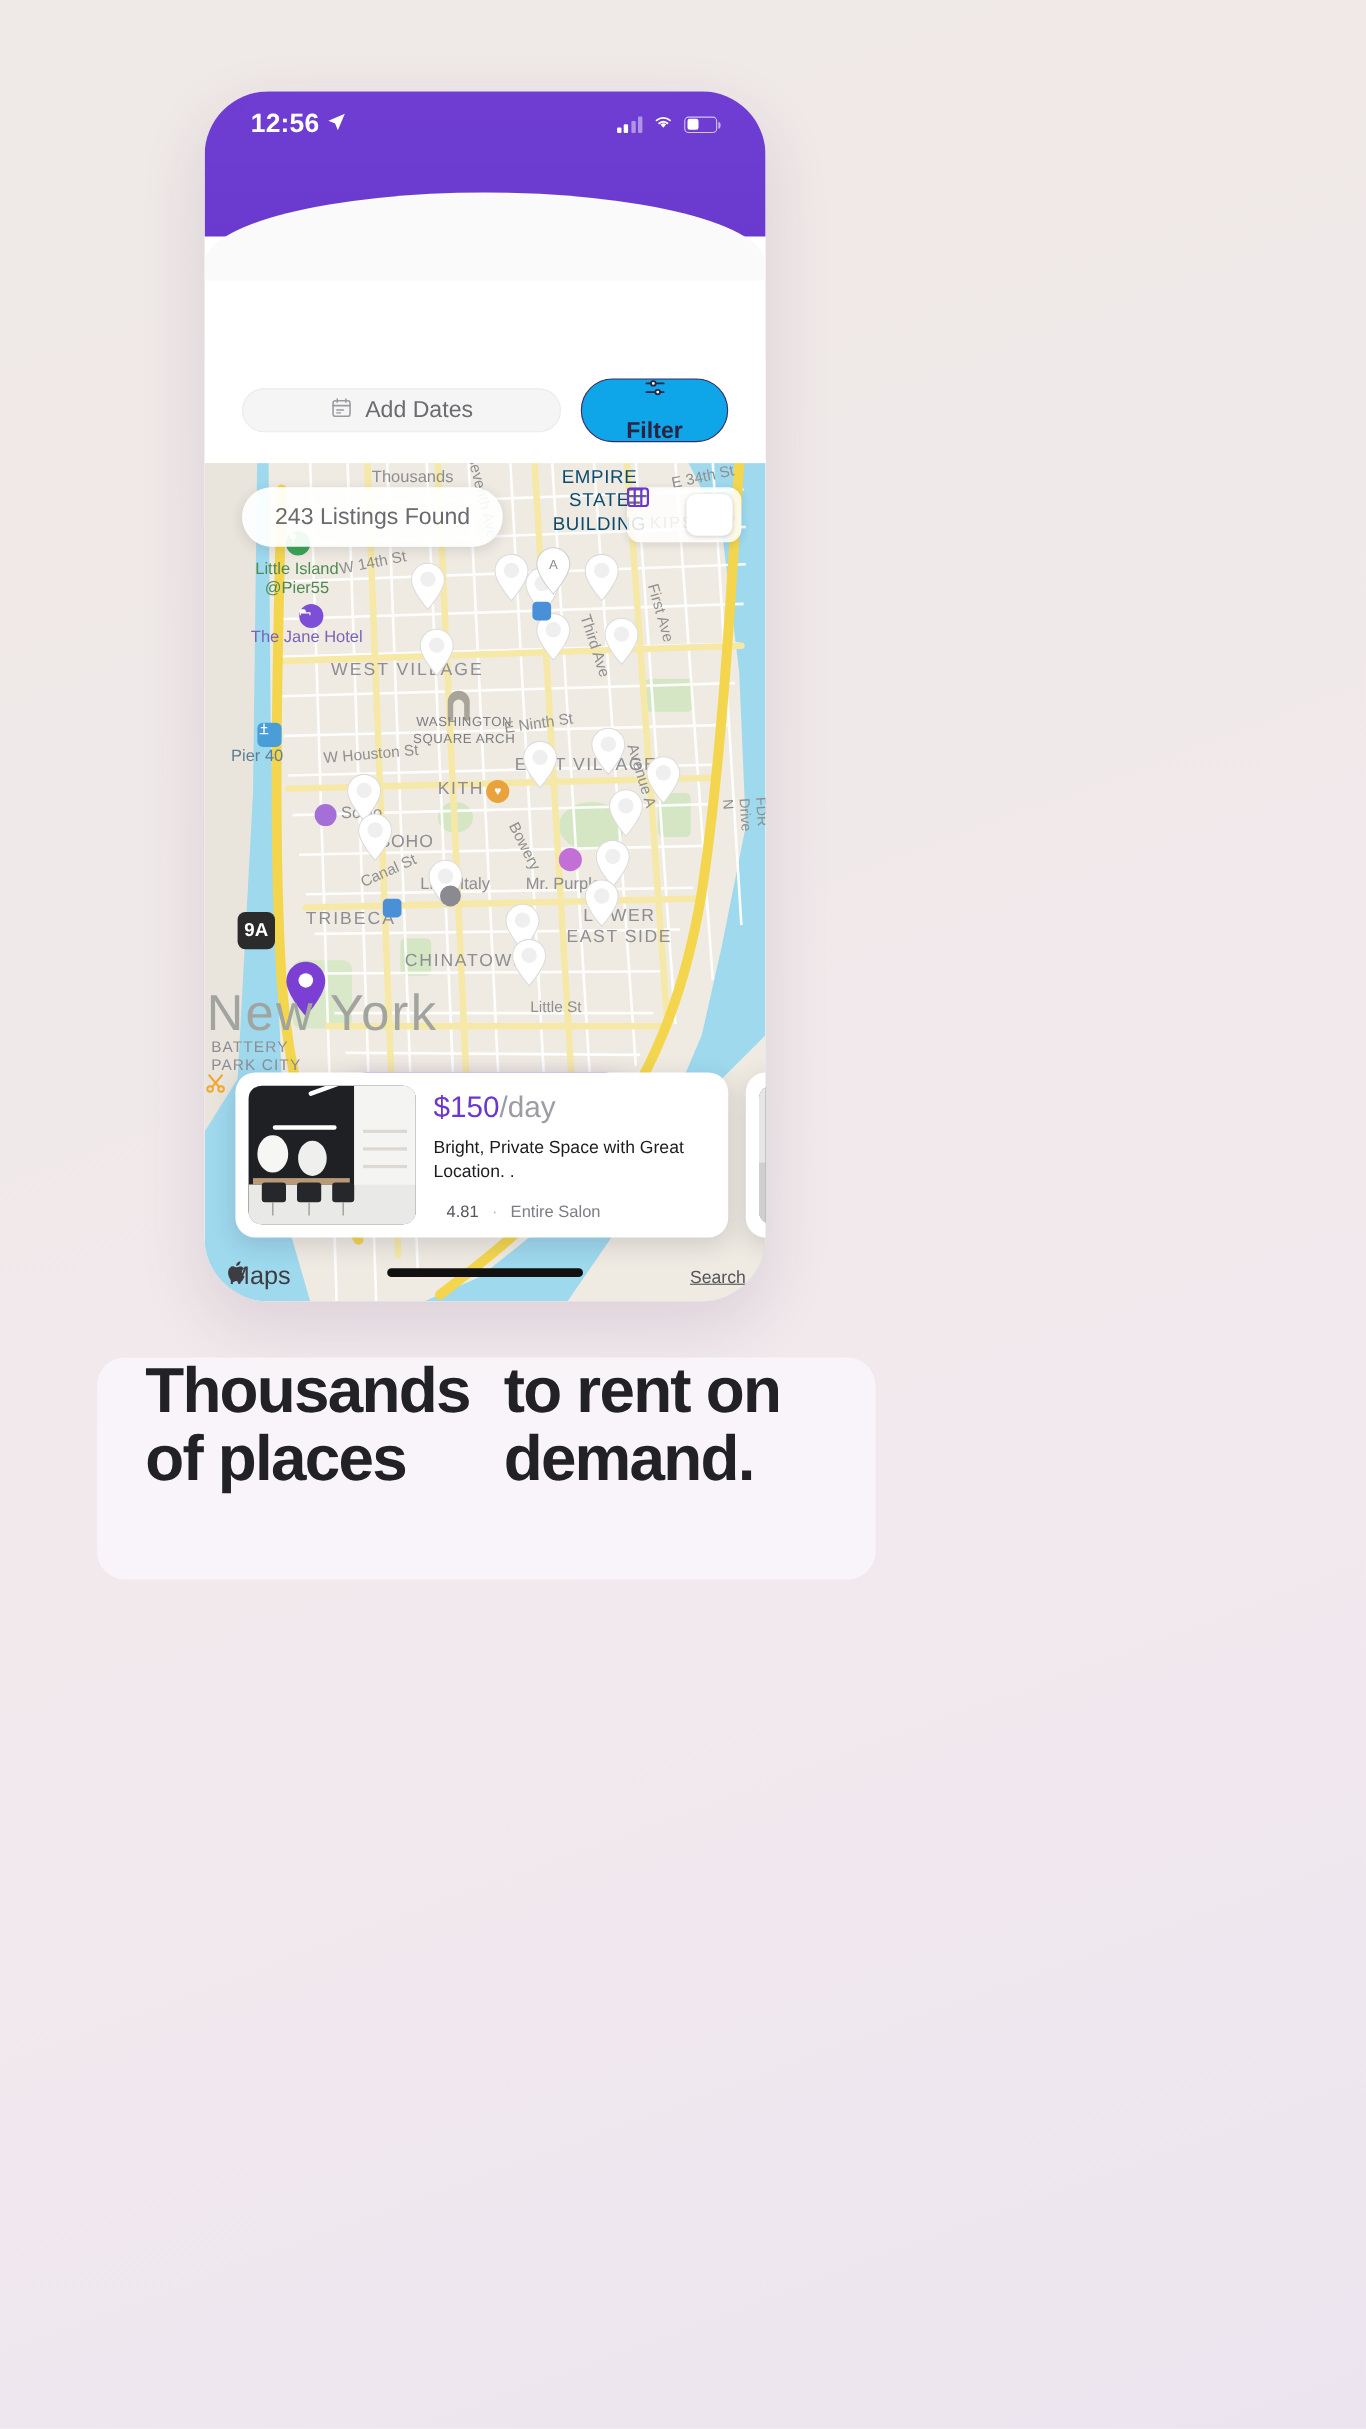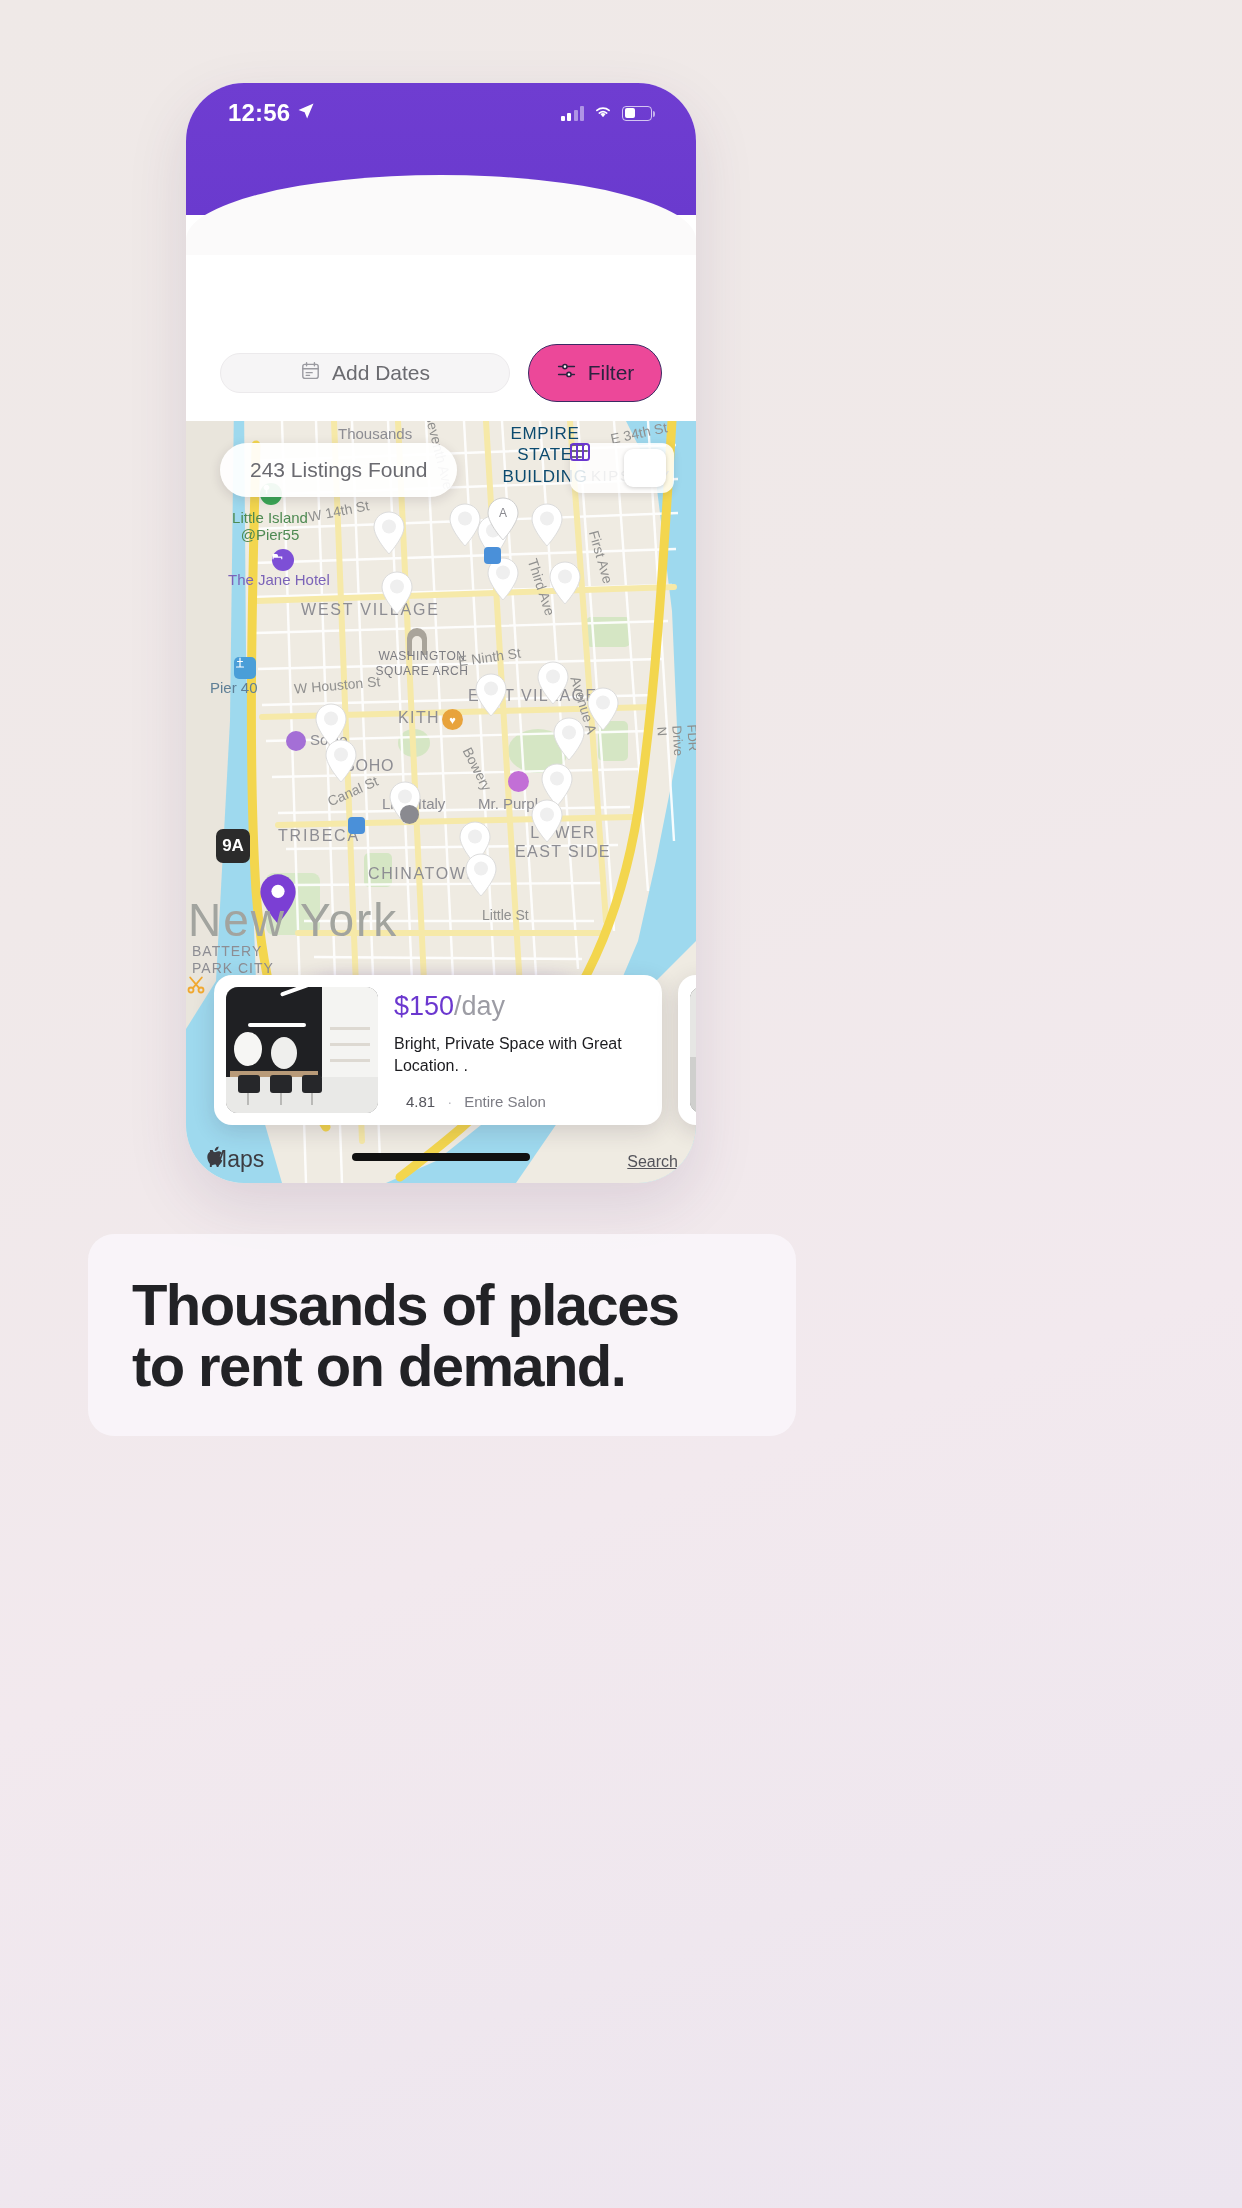--- a/index.html
+++ b/index.html
@@ -88,23 +88,23 @@
     padding: 0 34px; gap: 18px; z-index: 6;
   }
   #add-dates {
     flex: 1; height: 40px; border-radius: 30px; background: #f6f5f6;
     border: 1px solid #eceaec;
     display: flex; align-items: center; justify-content: center; gap: 11px;
     color: #6b6b70; font-size: 21px;
   }
   #filter-btn {
     width: 134px; height: 58px; border-radius: 30px;
-    background: #ec4899; border: 1.8px solid #3b2a63;
+    background: #0ea5e9; border: 1.8px solid #3b2a63;
     display: flex; align-items: center; justify-content: center; gap: 11px;
-    color: #2c2340; font-size: 21px; font-weight: 400;
+    color: #2c2340; font-size: 21px; font-weight: 700; flex-direction: column;
   }
 
   
   #map {
     position: absolute; left: 0; top: 338px; width: 100%; height: 762px;
     overflow: hidden; background: #eae6dd;
   }
   #map svg { position: absolute; left: 0; top: 0; }
 
   .mlabel { font-family: "Liberation Sans", sans-serif; pointer-events: none; }
@@ -209,21 +209,21 @@
     border-radius: 5px; z-index: 30;
   }
 
   
   #marketing {
     position: absolute; left: 88px; top: 1234px;
     width: 708px; height: 202px;
     background: rgba(250,246,251,.82);
     border-radius: 26px;
     padding: 0 44px;
-    display: flex; flex-direction: column; justify-content: center;
+    display: flex; flex-direction: row; justify-content: center;
   }
   .headline {
     font-size: 58px; font-weight: 700; color: #222226;
     line-height: 1.06; letter-spacing: -1.6px;
   }
 </style>
 </head>
 <body>
 
 <div id="phone">

